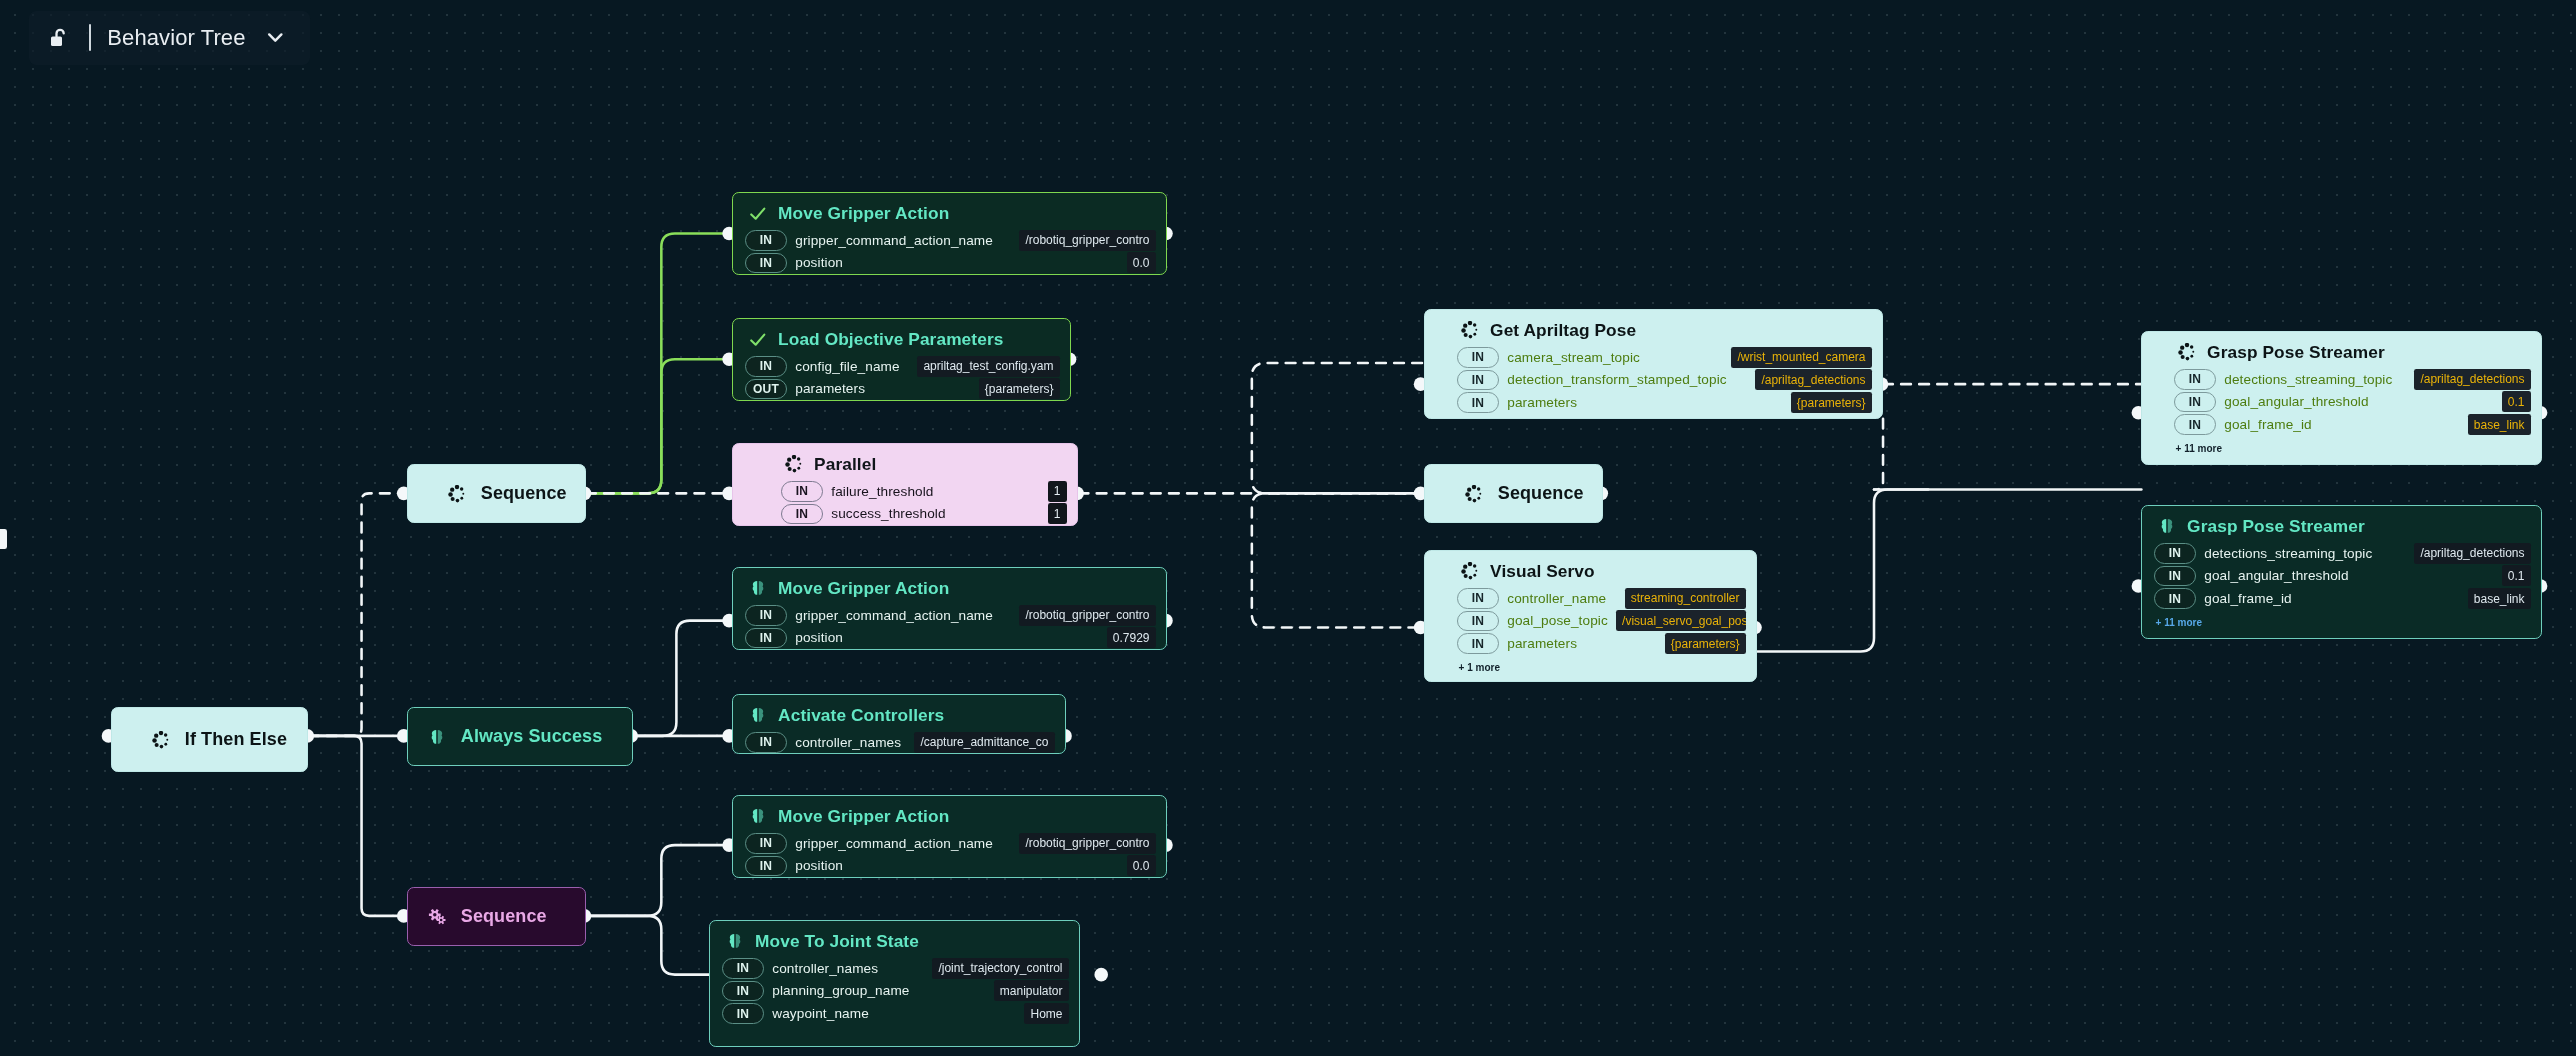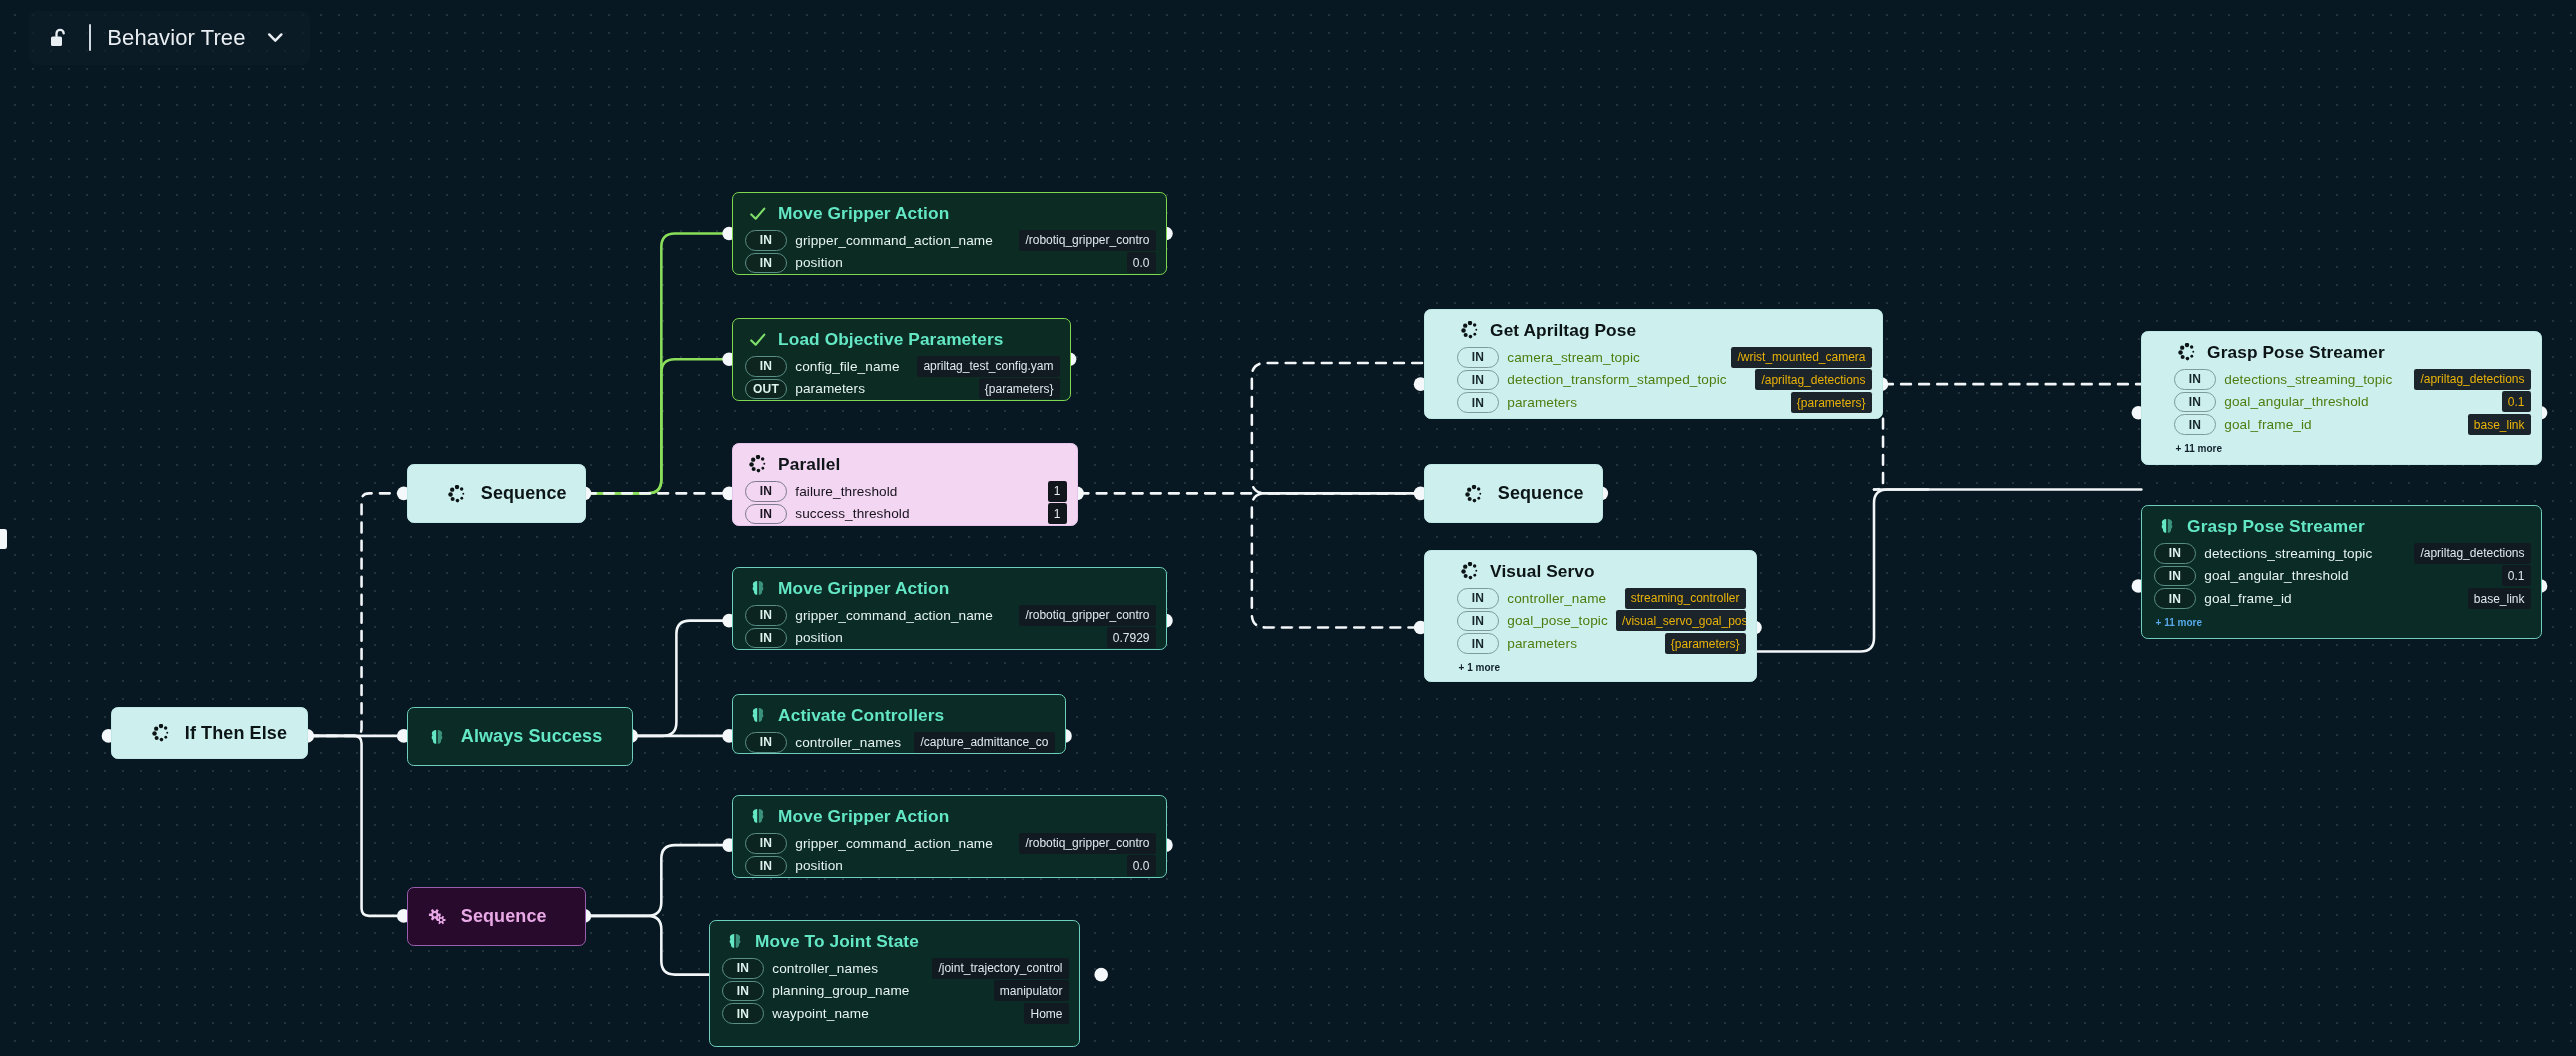--- a/index.html
+++ b/index.html
@@ -73,21 +73,21 @@
   .st-idle .pval{background:#121a21;color:#dfe9ef;}
   .st-idle .more{color:#57a8e8;}
 
   .st-running{background:#cdf0ef;border:1.2px solid #bfe8e7;padding-left:20px;}
   .st-running .ntitle{color:#0c1416;}
   .st-running .pill{background:transparent;border:1.1px solid #7d9a9c;color:#16262a;}
   .st-running .pname{color:#4d7c0f;}
   .st-running .pval{background:#1b232b;color:#eab308;}
   .st-running .more{color:#11202a;}
 
-  .st-ctrl-run{background:#f2d6f2;border:1.2px solid #e7c4ea;}
+  .st-ctrl-run{background:#f2d6f2;border:1.2px solid #e7c4ea;padding-left:36px;}
   .st-ctrl-run .ntitle{color:#10151a;}
   .st-ctrl-run .pill{background:transparent;border:1.1px solid #7d7a90;color:#1a1420;}
   .st-ctrl-run .pname{color:#17121c;}
   .st-ctrl-run .pval{background:#11161c;color:#e6eef4;}
 
   .st-ctrl-idle{background:#280a2d;border:1.2px solid #9a5fae;}
   .st-ctrl-idle .ntitle{color:#e9a8e6;}
 
   
   #leftstub{position:absolute;left:0;top:529px;width:6.8px;height:19.6px;background:#f2f6f8;border-radius:0 2.3px 2.3px 0;z-index:22;}
@@ -161,21 +161,21 @@
       <circle cx="2330" cy="833" r="9" fill="#f4f8fa"></circle>
       <circle cx="2839" cy="548" r="9" fill="#f4f8fa"></circle>
       <circle cx="3373" cy="548" r="9" fill="#f4f8fa"></circle>
       <circle cx="2839" cy="778" r="9" fill="#f4f8fa"></circle>
       <circle cx="3373" cy="778" r="9" fill="#f4f8fa"></circle>
     </svg>
 
   <div id="leftstub"></div>
 
   <div id="nodes">
-      <div class="node ctrl st-running" style="left: 111px; top: 707px; width: 197px; height: 52px;">
+      <div class="node ctrl st-running" style="left: 111px; top: 707px; width: 197px; height: 65px;">
         <div class="hdr">
           <span class="nicon">
             <svg width="18" height="18" viewBox="0 0 24 24">
               <circle cx="12" cy="2.6" r="2.9" fill="#0c1416"></circle>
               <circle cx="18.2" cy="5.2" r="2.3" fill="#0c1416"></circle>
               <circle cx="20.4" cy="11.6" r="1.3" fill="#0c1416"></circle>
               <circle cx="18.4" cy="17.6" r="1.9" fill="#0c1416"></circle>
               <circle cx="12.6" cy="20.8" r="2.4" fill="#0c1416"></circle>
               <circle cx="6.2" cy="18.6" r="2.7" fill="#0c1416"></circle>
               <circle cx="3.4" cy="12.6" r="3" fill="#0c1416"></circle>

